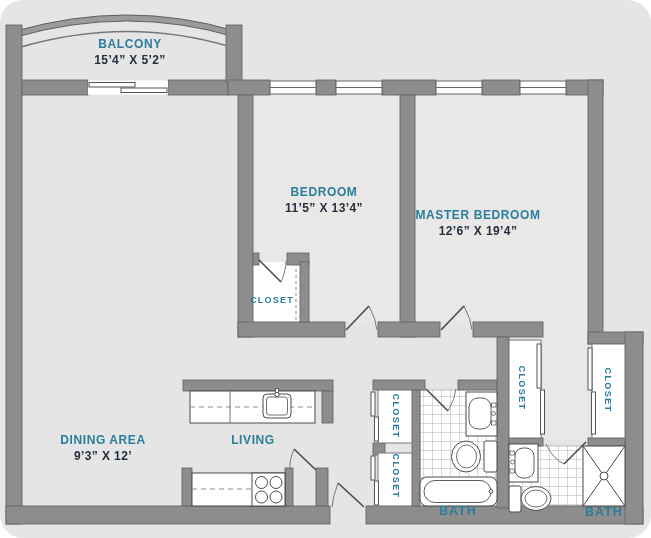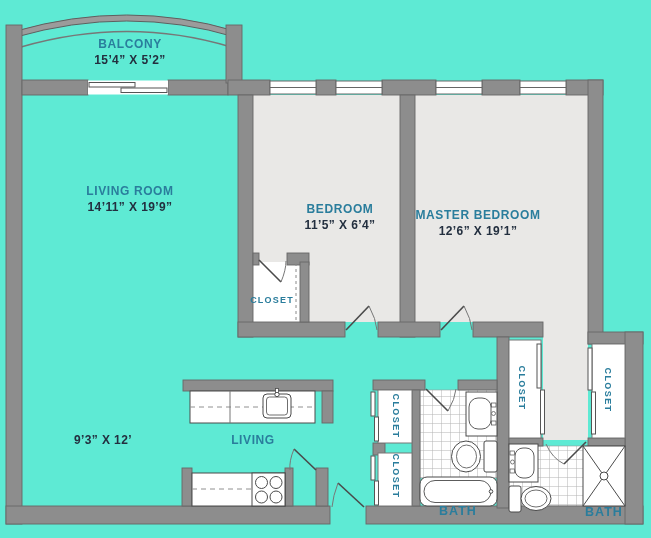--- a/index.html
+++ b/index.html
@@ -1,17 +1,17 @@
 <!DOCTYPE html>
 <html><head>
 <meta charset="utf-8">
 <style>
   html,body{margin:0;padding:0;background:#ffffff;}
-  .plan{position:relative;width:651px;height:538px;background:#5eead4;overflow:hidden;
-        font-family:"Liberation Sans",sans-serif;}
+  .plan{position:relative;width:651px;height:538px;background:#e5e5e5;overflow:hidden;
+        font-family:"Liberation Sans",sans-serif;border-radius:23px;}
   .plan svg{position:absolute;left:0;top:0;}
   .label{position:absolute;text-align:center;font-weight:bold;line-height:1.32;}
   .room-name{color:#2a7d9c;font-size:12px;letter-spacing:.6px;}
   .room-dim{color:#232f3f;font-size:12px;letter-spacing:.4px;}
   .closet-label{position:absolute;width:60px;margin-left:-30px;margin-top:-6px;
         text-align:center;color:#2a7d9c;font-weight:bold;font-size:9px;letter-spacing:1.4px;}
   .vert{transform:rotate(90deg);transform-origin:center;}
   .bath-label{position:absolute;width:60px;text-align:center;color:#2a7d9c;
         font-weight:bold;font-size:12.5px;letter-spacing:1px;margin-top:18px;}
   .small-label{font-size:9px;letter-spacing:1.2px;}
@@ -215,36 +215,33 @@
       <circle cx="604" cy="476" r="4" fill="#fff"></circle>
     </g>
   </g>
 </svg>
 
 <div class="label" style="left:30px;top:37px;width:200px;">
   <div class="room-name">BALCONY</div>
   <div class="room-dim">15’4” X 5’2”</div>
 </div>
 
-<div class="label" style="left:30px;top:184px;width:200px;">
-  <div class="room-name">LIVING ROOM</div>
-  <div class="room-dim">14’11” X 19’9”</div>
-</div>
-
-<div class="label" style="left:254px;top:202px;width:140px;padding-left:16px;">
+
+<div class="label" style="left:254px;top:185px;width:140px;">
   <div class="room-name">BEDROOM</div>
-  <div class="room-dim">11’5” X 6’4”</div>
+  <div class="room-dim">11’5” X 13’4”</div>
 </div>
 
 <div class="label" style="left:388px;top:185px;width:180px;margin-top:23px;">
   <div class="room-name">MASTER BEDROOM</div>
-  <div class="room-dim">12’6” X 19’1”</div>
+  <div class="room-dim">12’6” X 19’4”</div>
 </div>
 
 <div class="label" style="left:18px;top:433px;width:170px;">
+  <div class="room-name">DINING AREA</div>
   <div class="room-dim">9’3” X 12’</div>
 </div>
 
 <div class="label" style="left:193px;top:433px;width:120px;">
   <div class="room-name">LIVING</div>
 </div>
 
 <div class="closet-label small-label" style="left:272px;top:301px;">CLOSET</div>
 
 <div class="closet-label vert" style="left:396px;top:417px;">CLOSET</div>

